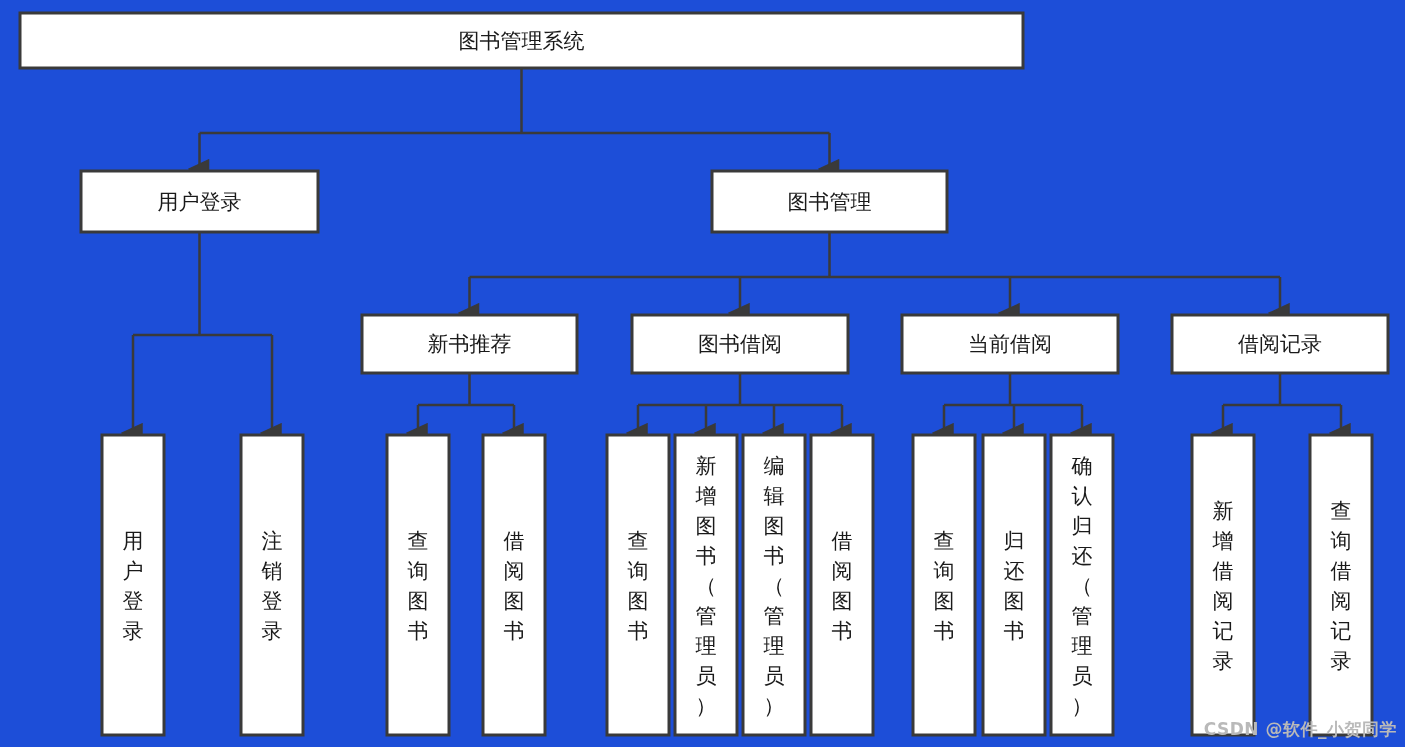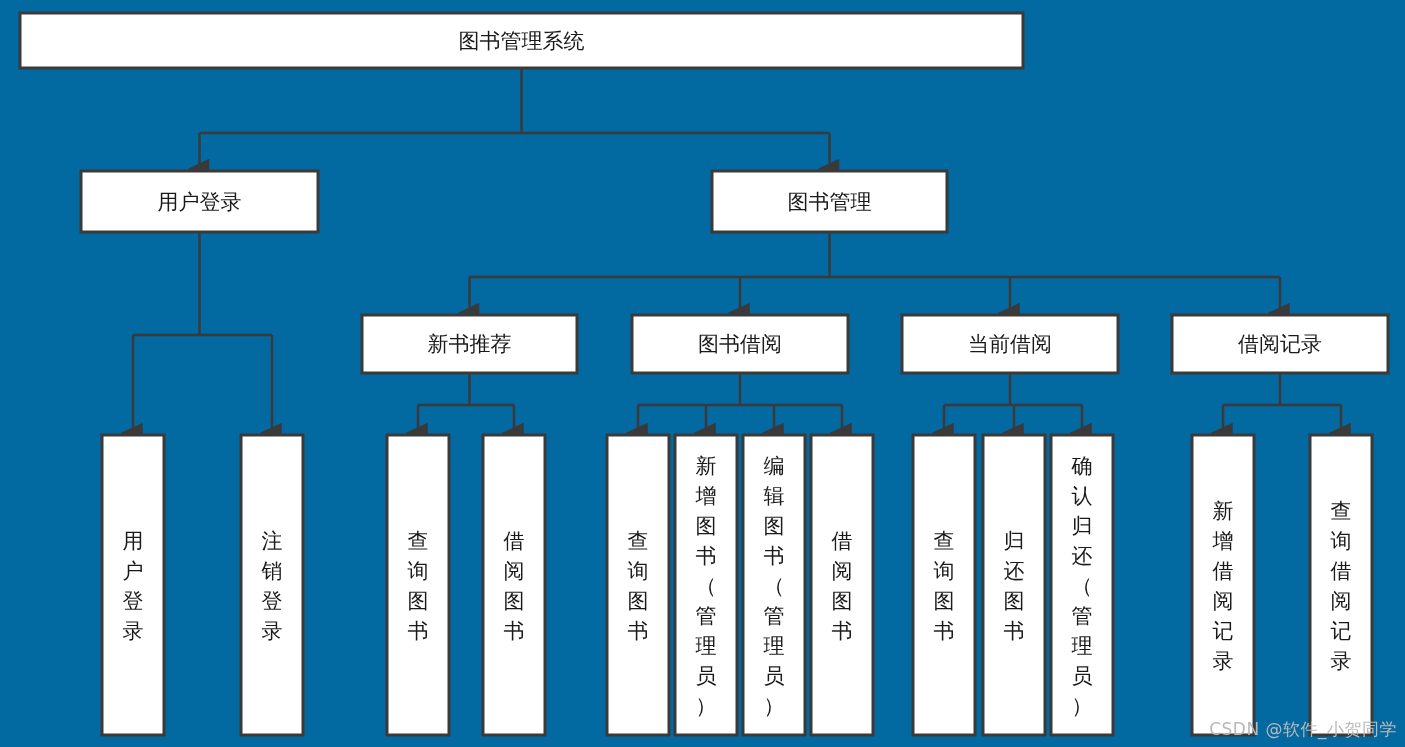--- a/index.html
+++ b/index.html
@@ -10,21 +10,21 @@
   body {
     width: 1405px;
     height: 747px;
     font-family: "DejaVu Sans", "Liberation Sans", sans-serif;
     overflow: hidden;
   }
   #diagram-root {
     position: relative;
     width: 1405px;
     height: 747px;
-    background: #0369a1;
+    background: #1d4ed8;
   }
   svg.diagram-canvas {
     position: absolute;
     top: 0;
     left: 0;
     width: 1405px;
     height: 747px;
   }
   .node-box {
     fill: #ffffff;
@@ -52,20 +52,21 @@
   .watermark-text {
     position: absolute;
     right: 8px;
     bottom: 6px;
     font-family: "DejaVu Sans", "Liberation Sans", sans-serif;
     font-size: 17px;
     color: #b9b9b9;
     letter-spacing: 0.5px;
     white-space: nowrap;
     pointer-events: none;
+    font-weight: bold;
   }
 </style>
 </head>
 <body>
 
 <div id="diagram-root">
 
   <svg class="diagram-canvas" viewBox="0 0 1405 747" xmlns="http://www.w3.org/2000/svg">
     <defs>
       <marker id="arrowhead" markerWidth="9" markerHeight="9" refX="4.2" refY="4.2" orient="auto" markerUnits="strokeWidth">

